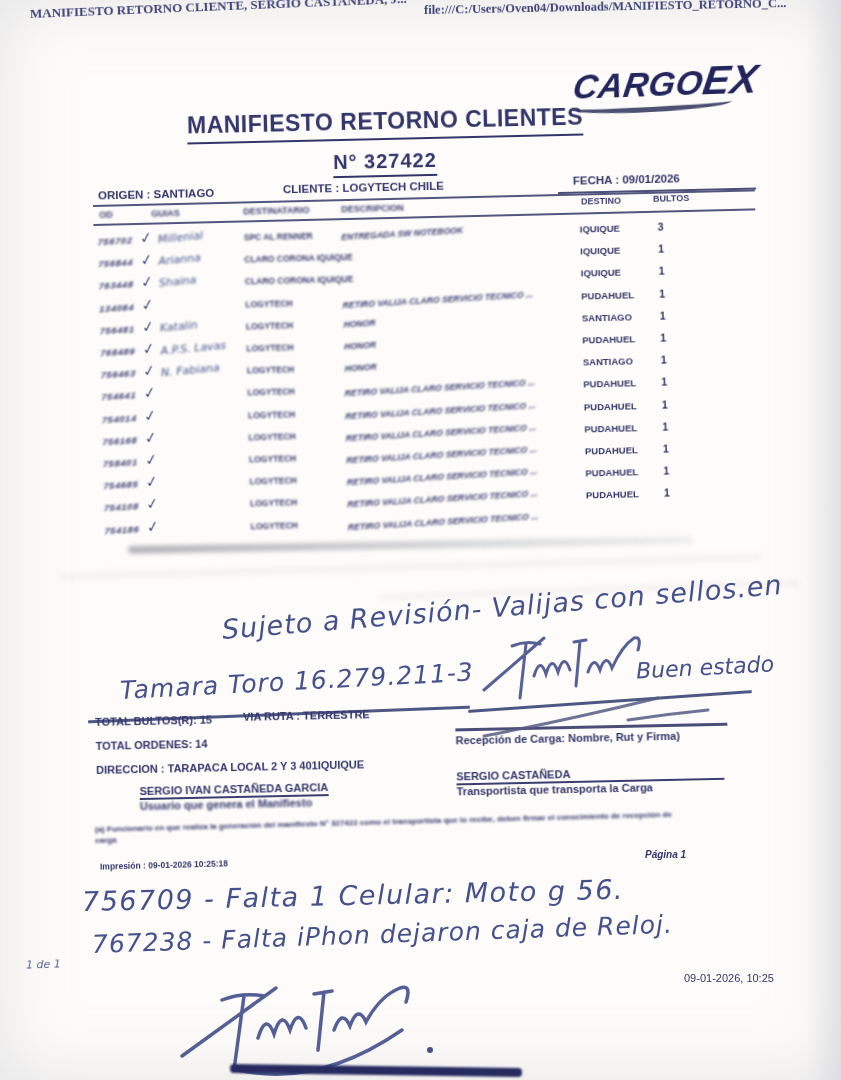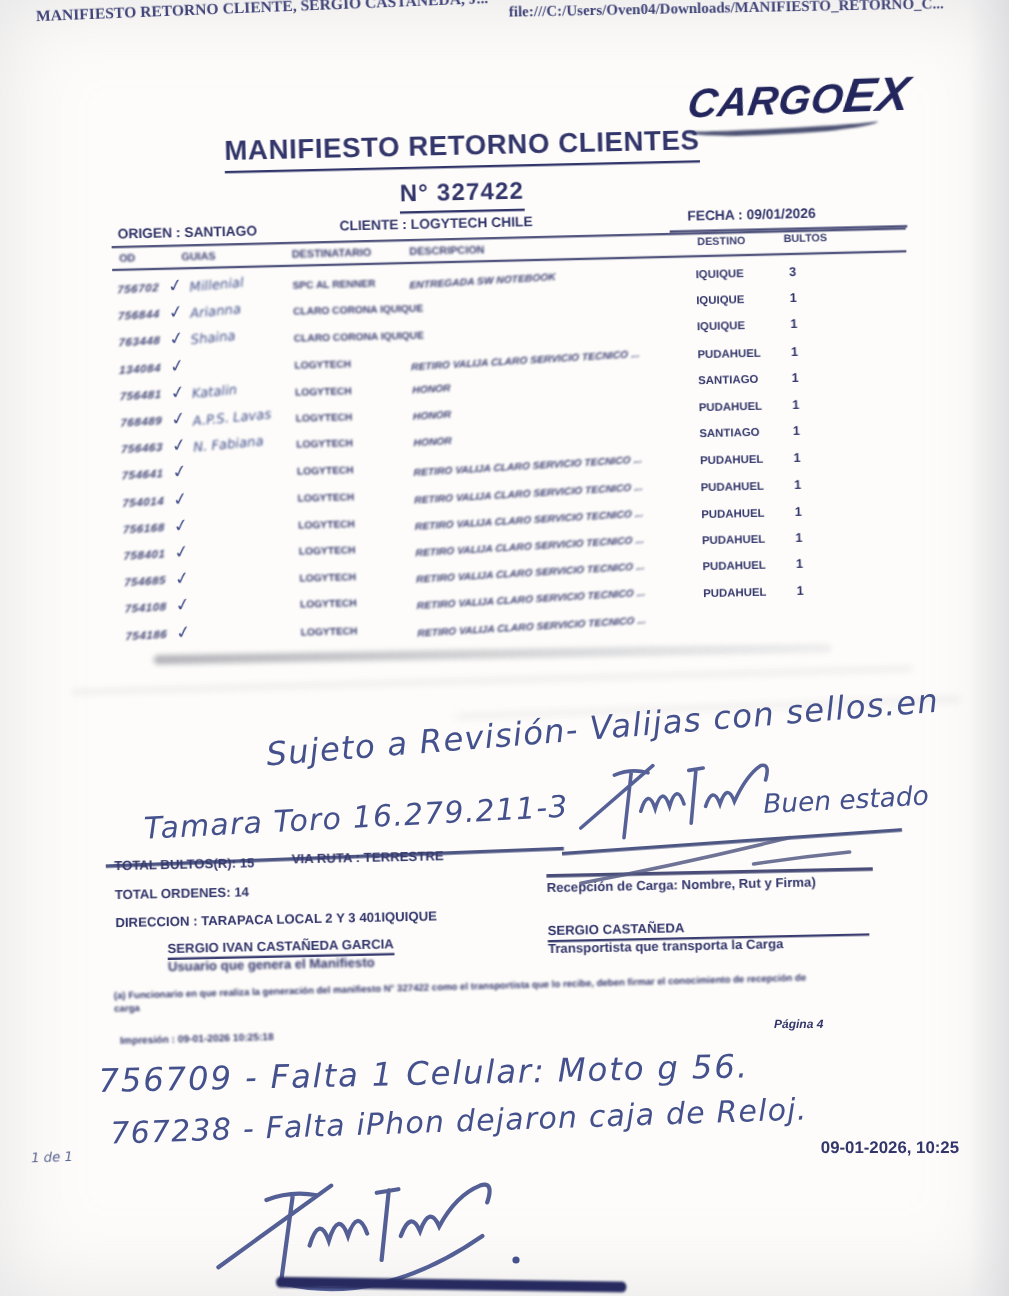--- a/index.html
+++ b/index.html
@@ -98,21 +98,21 @@
   
   .footnote{left:95px;top:824px;width:580px;font-size:8px;font-weight:bold;line-height:11px;
         transform:rotate(-1.5deg);transform-origin:left;filter:blur(.8px);white-space:normal;}
   .impresion{left:100px;top:860px;font-size:8.5px;font-weight:bold;transform:rotate(-1.5deg);filter:blur(.7px);}
   .pagina{left:645px;top:849px;font-size:10px;font-weight:bold;font-style:italic;filter:blur(.5px);}
 
   
   .bn1{left:82px;top:886px;font-size:27px;transform:rotate(-1.3deg);transform-origin:left;letter-spacing:1.5px;}
   .bn2{left:92px;top:930px;font-size:25px;transform:rotate(-2deg);transform-origin:left;letter-spacing:1px;}
   .pagecount{left:26px;top:958px;font-size:11px;color:#5a628f;transform:rotate(-2deg);filter:blur(.5px);}
-  .timestamp{left:684px;top:948px;font-size:14px;font-weight:bold;filter:blur(.35px);}
+  .timestamp{left:684px;top:972px;font-size:11px;font-weight:normal;filter:blur(.35px);}
   .sig1{position:absolute;left:482px;top:628px;}
   .recstroke{position:absolute;left:478px;top:690px;}
   .sig2{position:absolute;left:178px;top:978px;}
   .bottom-bar{position:absolute;left:230px;top:1066px;width:292px;height:9px;background:#262a5f;
         border-radius:4px;transform:rotate(.8deg);filter:blur(1.1px);}
 </style>
 </head>
 <body>
 
 <div class="page">
@@ -291,21 +291,21 @@
     <span class="pt t-sivan-sub">Usuario que genera el Manifiesto</span>
     <span class="pt t-scast">SERGIO CASTAÑEDA</span>
     <span class="pt t-scast-sub">Transportista que transporta la Carga</span>
   </div>
   <svg class="recstroke" width="250" height="50" viewBox="0 0 250 50">
     <path d="M6 46 Q90 30 180 8 M150 30 Q190 24 230 20" fill="none" stroke="#565c85" stroke-width="3" stroke-linecap="round" opacity=".85"></path>
   </svg>
 
   <div class="abs footnote printed">(a) Funcionario en que realiza la generación del manifiesto N° 327422 como el transportista que lo recibe, deben firmar el conocimiento de recepción de carga</div>
   <div class="abs impresion printed">Impresión : 09-01-2026 10:25:18</div>
-  <div class="abs pagina printed">Página 4</div>
+  <div class="abs pagina printed">Página 1</div>
 
   <div class="abs bn1 hand">756709 - Falta 1 Celular: Moto g 56.</div>
   <div class="abs bn2 hand">767238 - Falta iPhon dejaron caja de Reloj.</div>
   <div class="abs pagecount hand">1 de 1</div>
   <div class="abs timestamp printed">09-01-2026, 10:25</div>
 
   <svg class="sig2" width="290" height="100" viewBox="0 0 290 100">
     <path d="M4 78 L98 10 M44 22 Q64 14 86 18 M66 18 L56 92 M80 60 Q88 34 96 56 Q104 30 112 52 Q120 28 128 50 M136 16 L154 13 M146 14 L140 72 M156 52 Q164 30 172 48 Q180 26 188 44 Q202 18 222 10 Q234 6 228 24 M60 92 Q140 110 224 52" fill="none" stroke="#44518c" stroke-width="3.5" stroke-linecap="round" opacity=".92"></path>
     <circle cx="252" cy="72" r="3" fill="#44518c"></circle>
   </svg>

